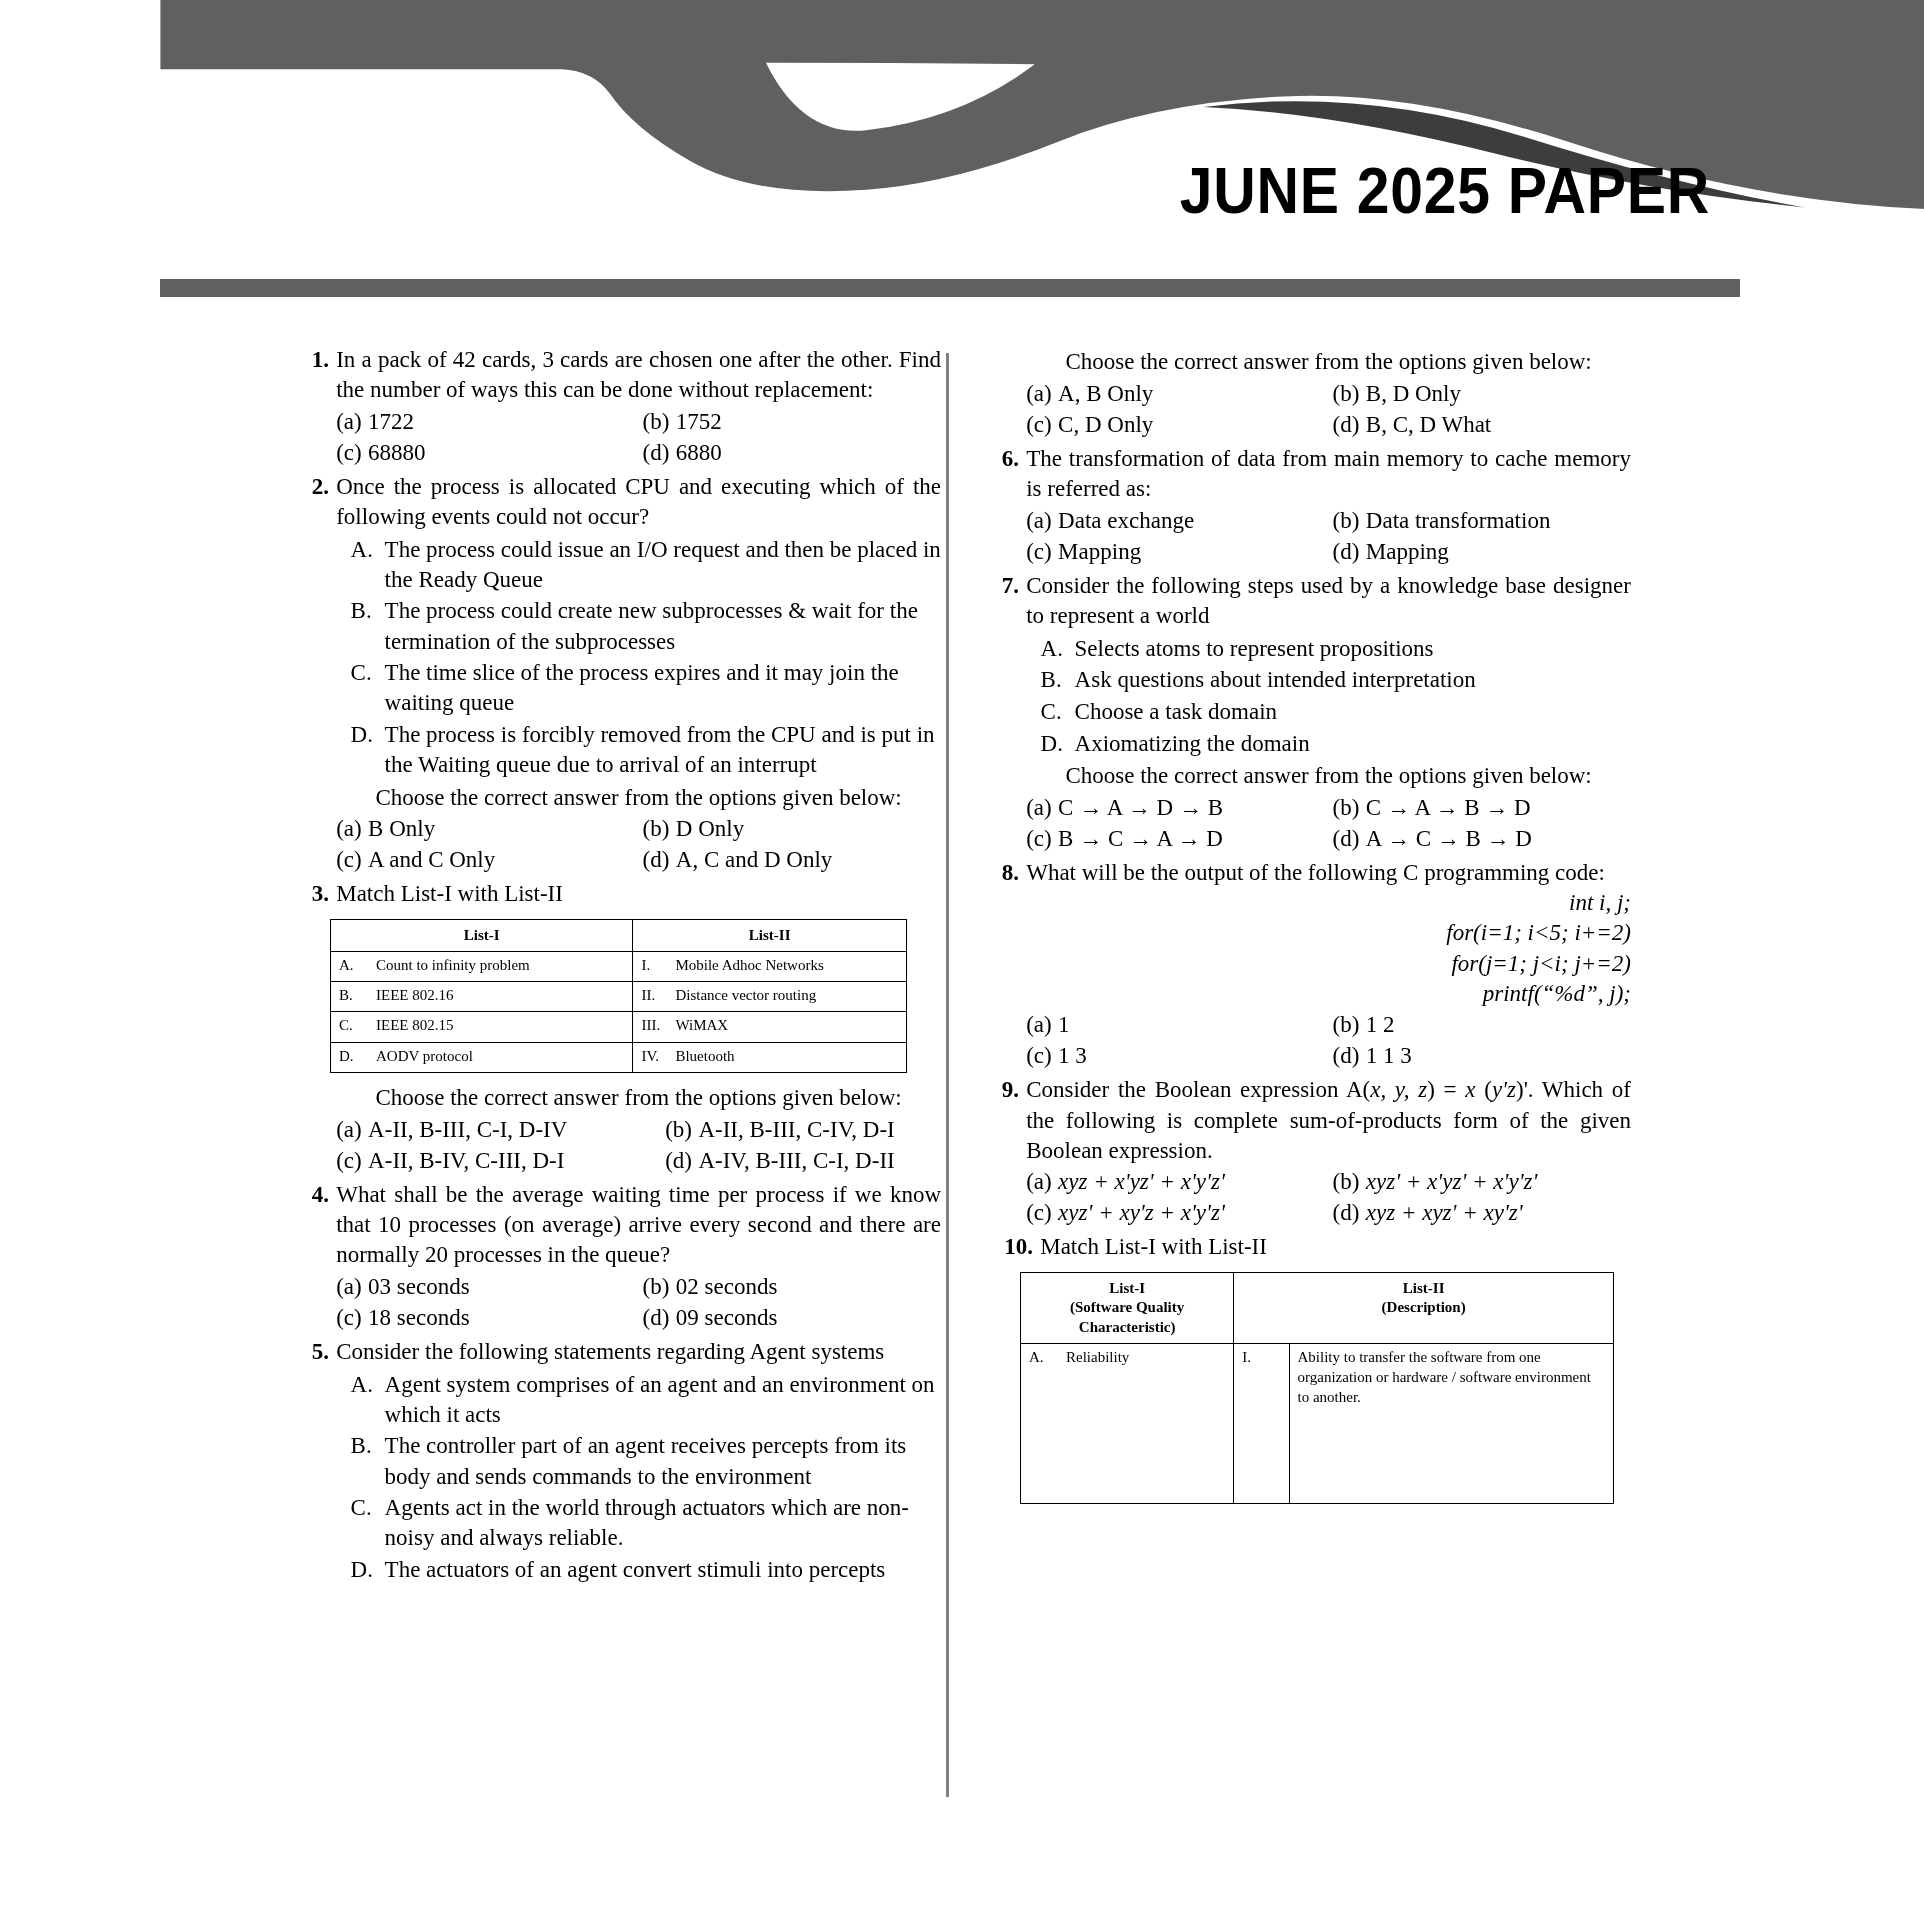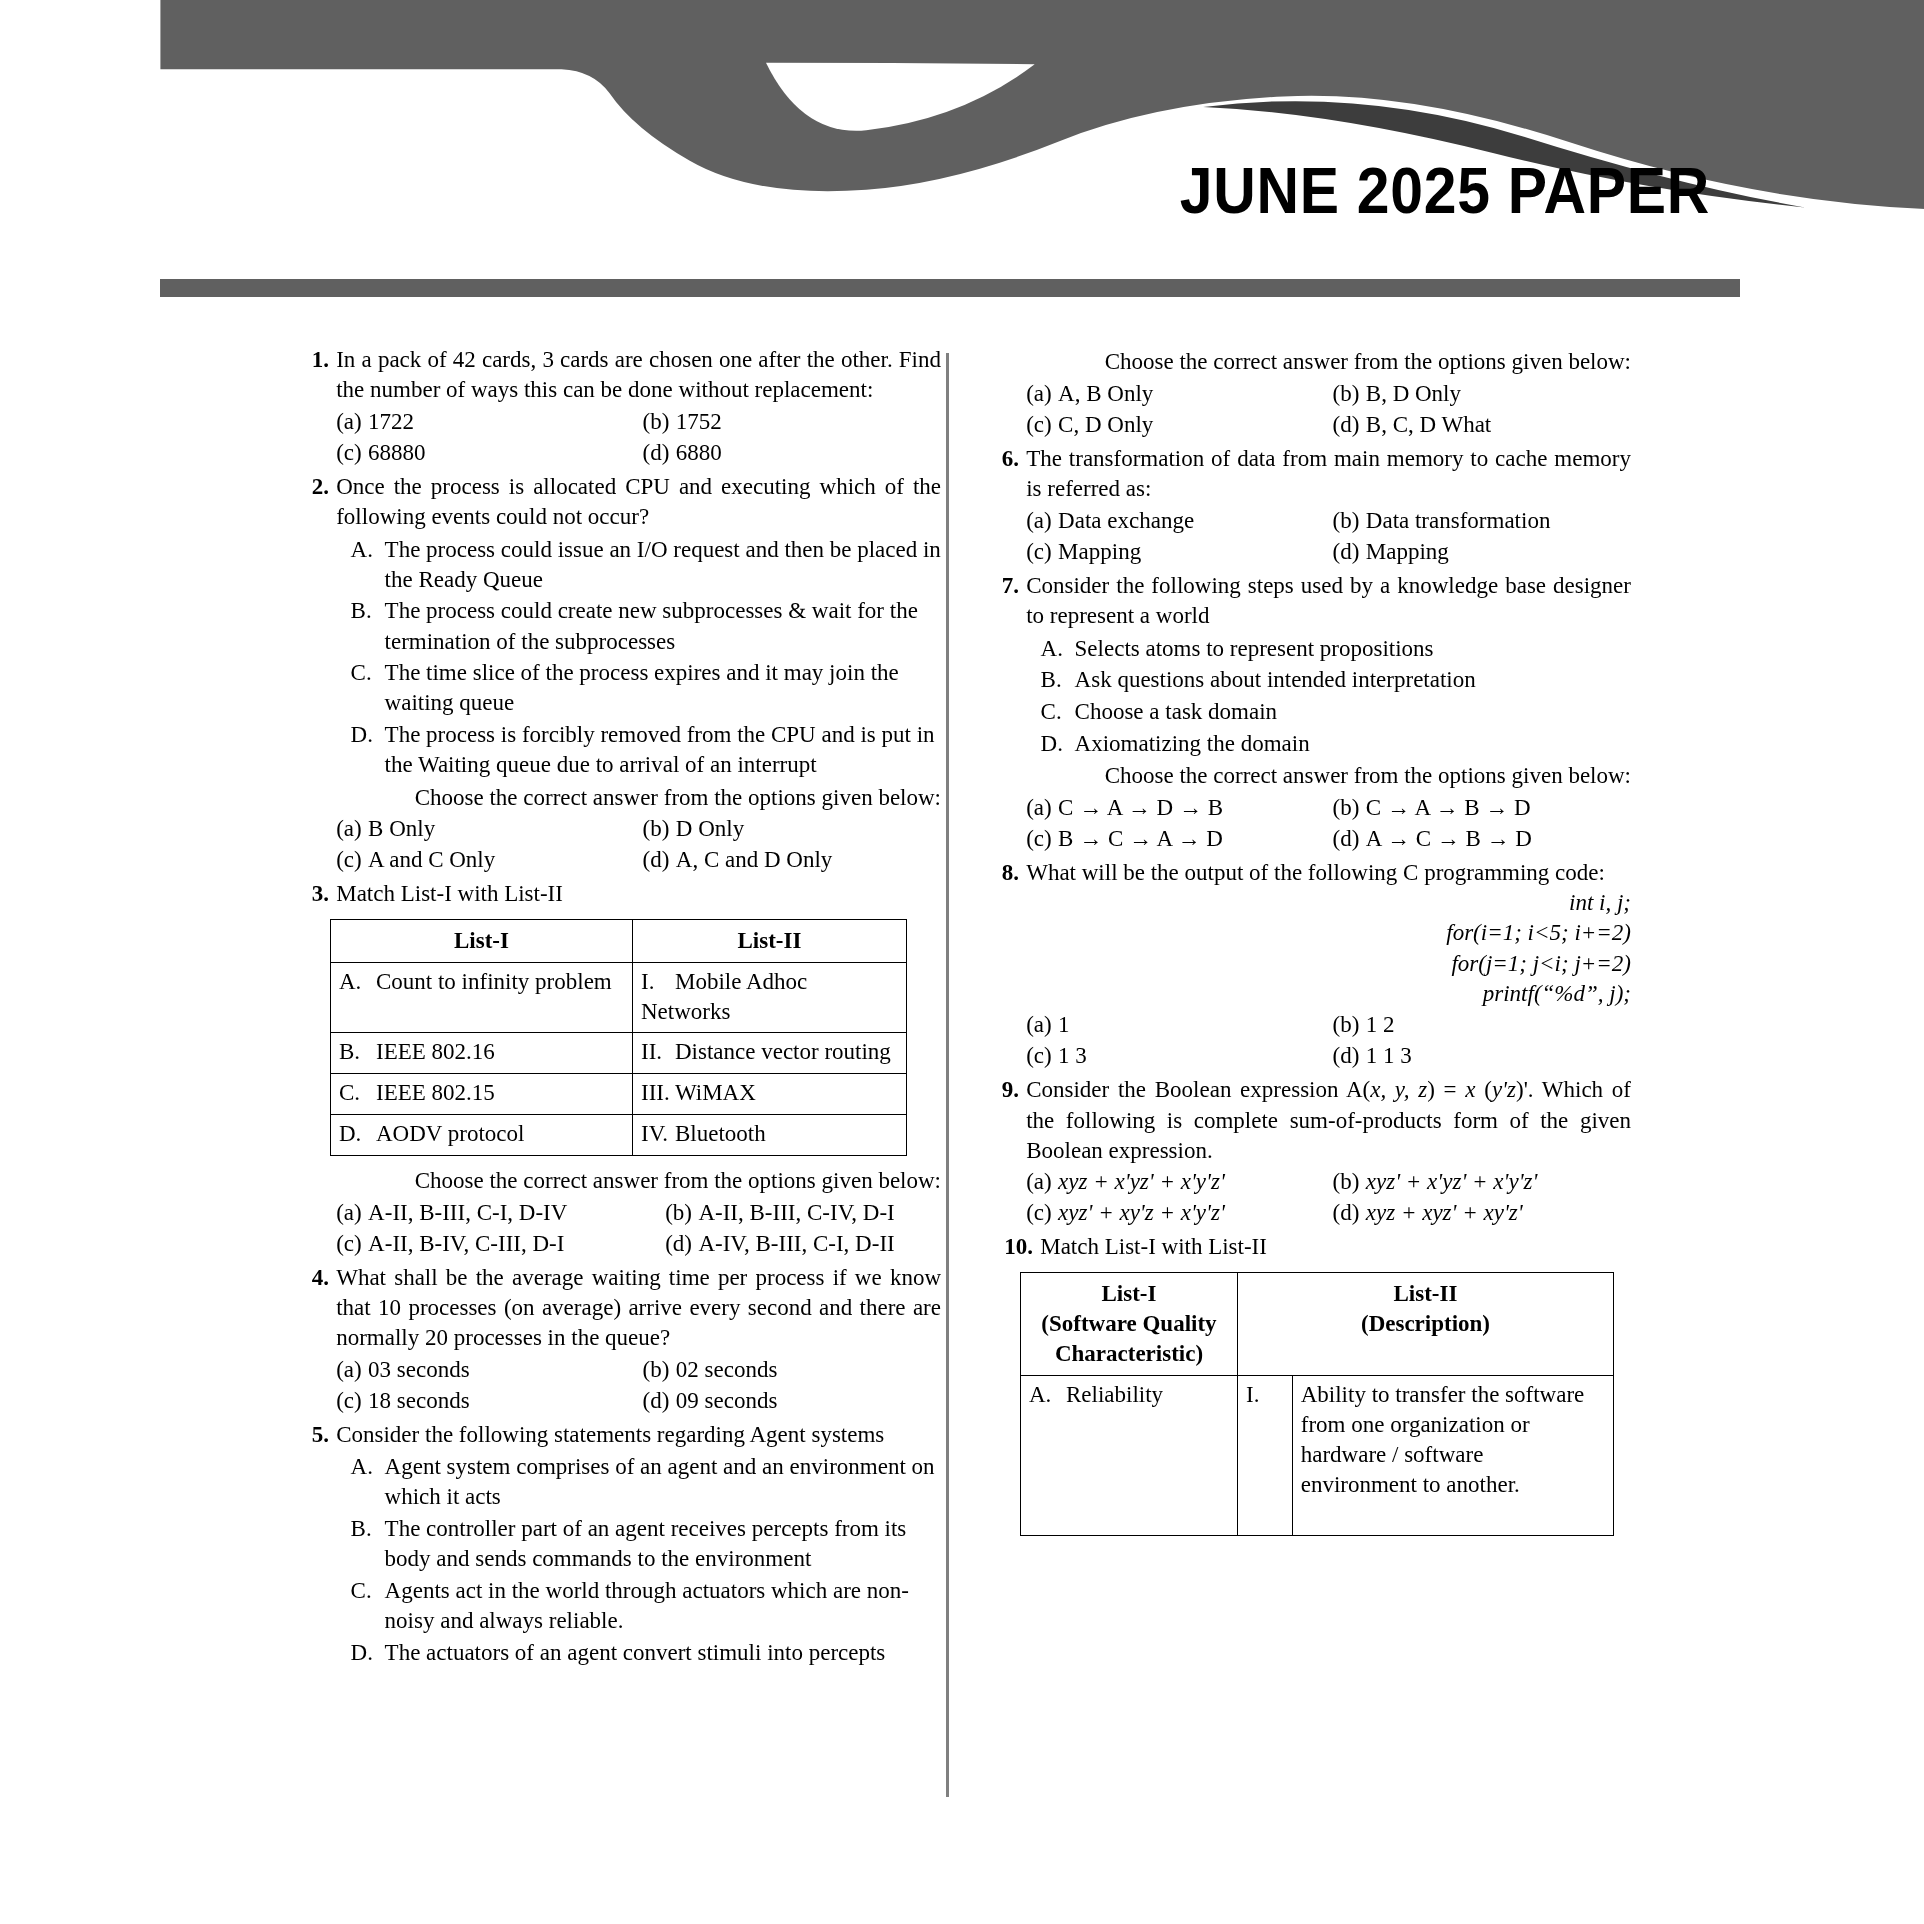--- a/index.html
+++ b/index.html
@@ -130,21 +130,21 @@
   .code-line {
     margin-left: 4.8px;
     white-space: pre;
     text-align: right;
     font-style: italic;
   }
 
   
   .lead {
     margin-top: 2.4px;
-    text-align: right;
+    text-align: center;
   }
 
   
   .opts {
     display: grid;
     grid-template-columns: 1fr 1fr;
     column-gap: 8px;
     row-gap: 0.8px;
     margin-top: 1.6px;
   }
@@ -160,21 +160,21 @@
   }
   .opt-val {
     flex: 1 1 auto;
   }
   .opt-val.ital { font-style: italic; }
 
   
   table.match {
     border-collapse: collapse;
     margin: 9.6px 0 8px 27px;
-    font-size: 23px;
+    font-size: 15px;
   }
   table.match td, table.match th {
     border: 1.6px solid #000000;
     padding: 4px 8px 5.6px 8px;
     vertical-align: top;
     text-align: left;
     font-weight: normal;
   }
   table.match th {
     text-align: center;

